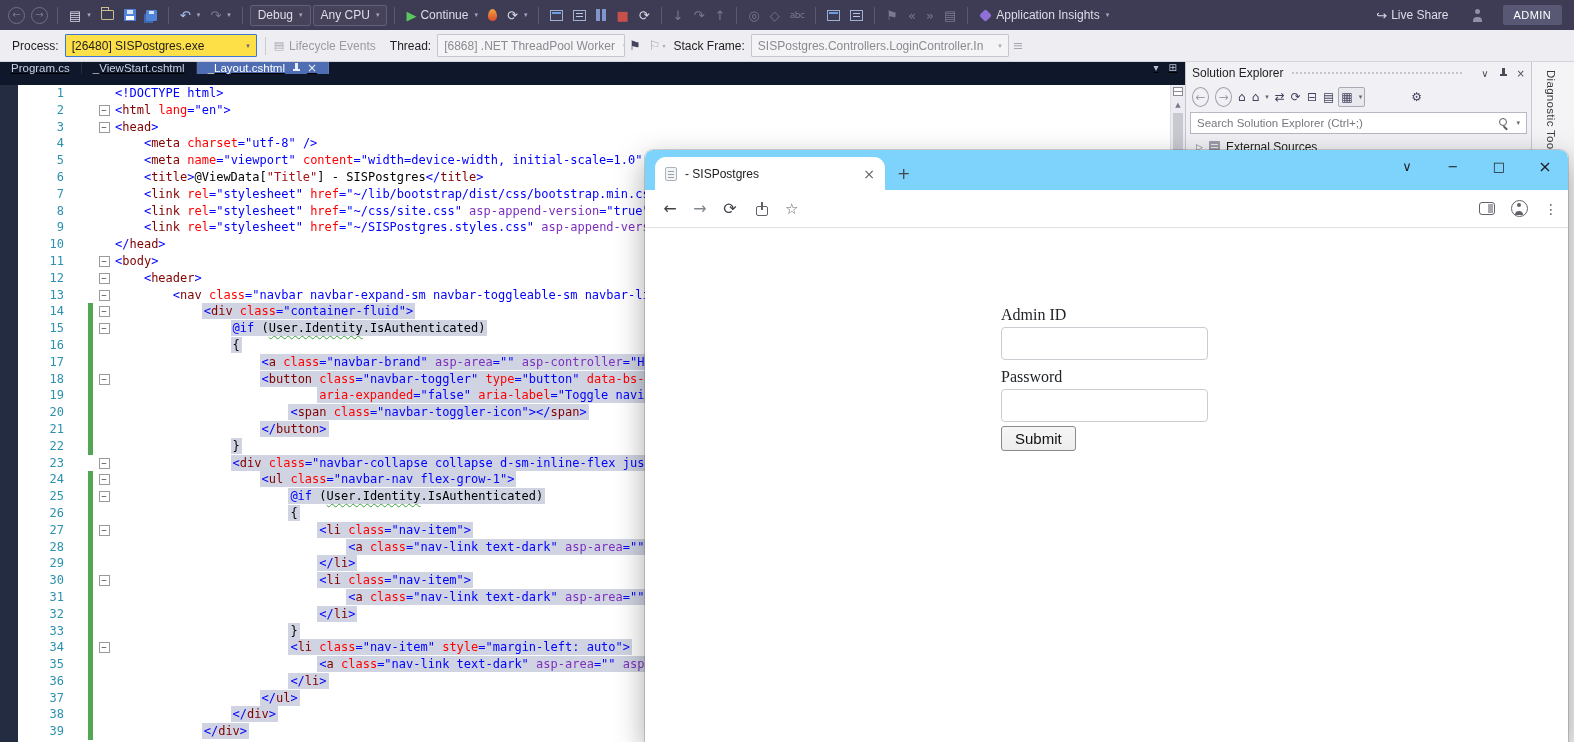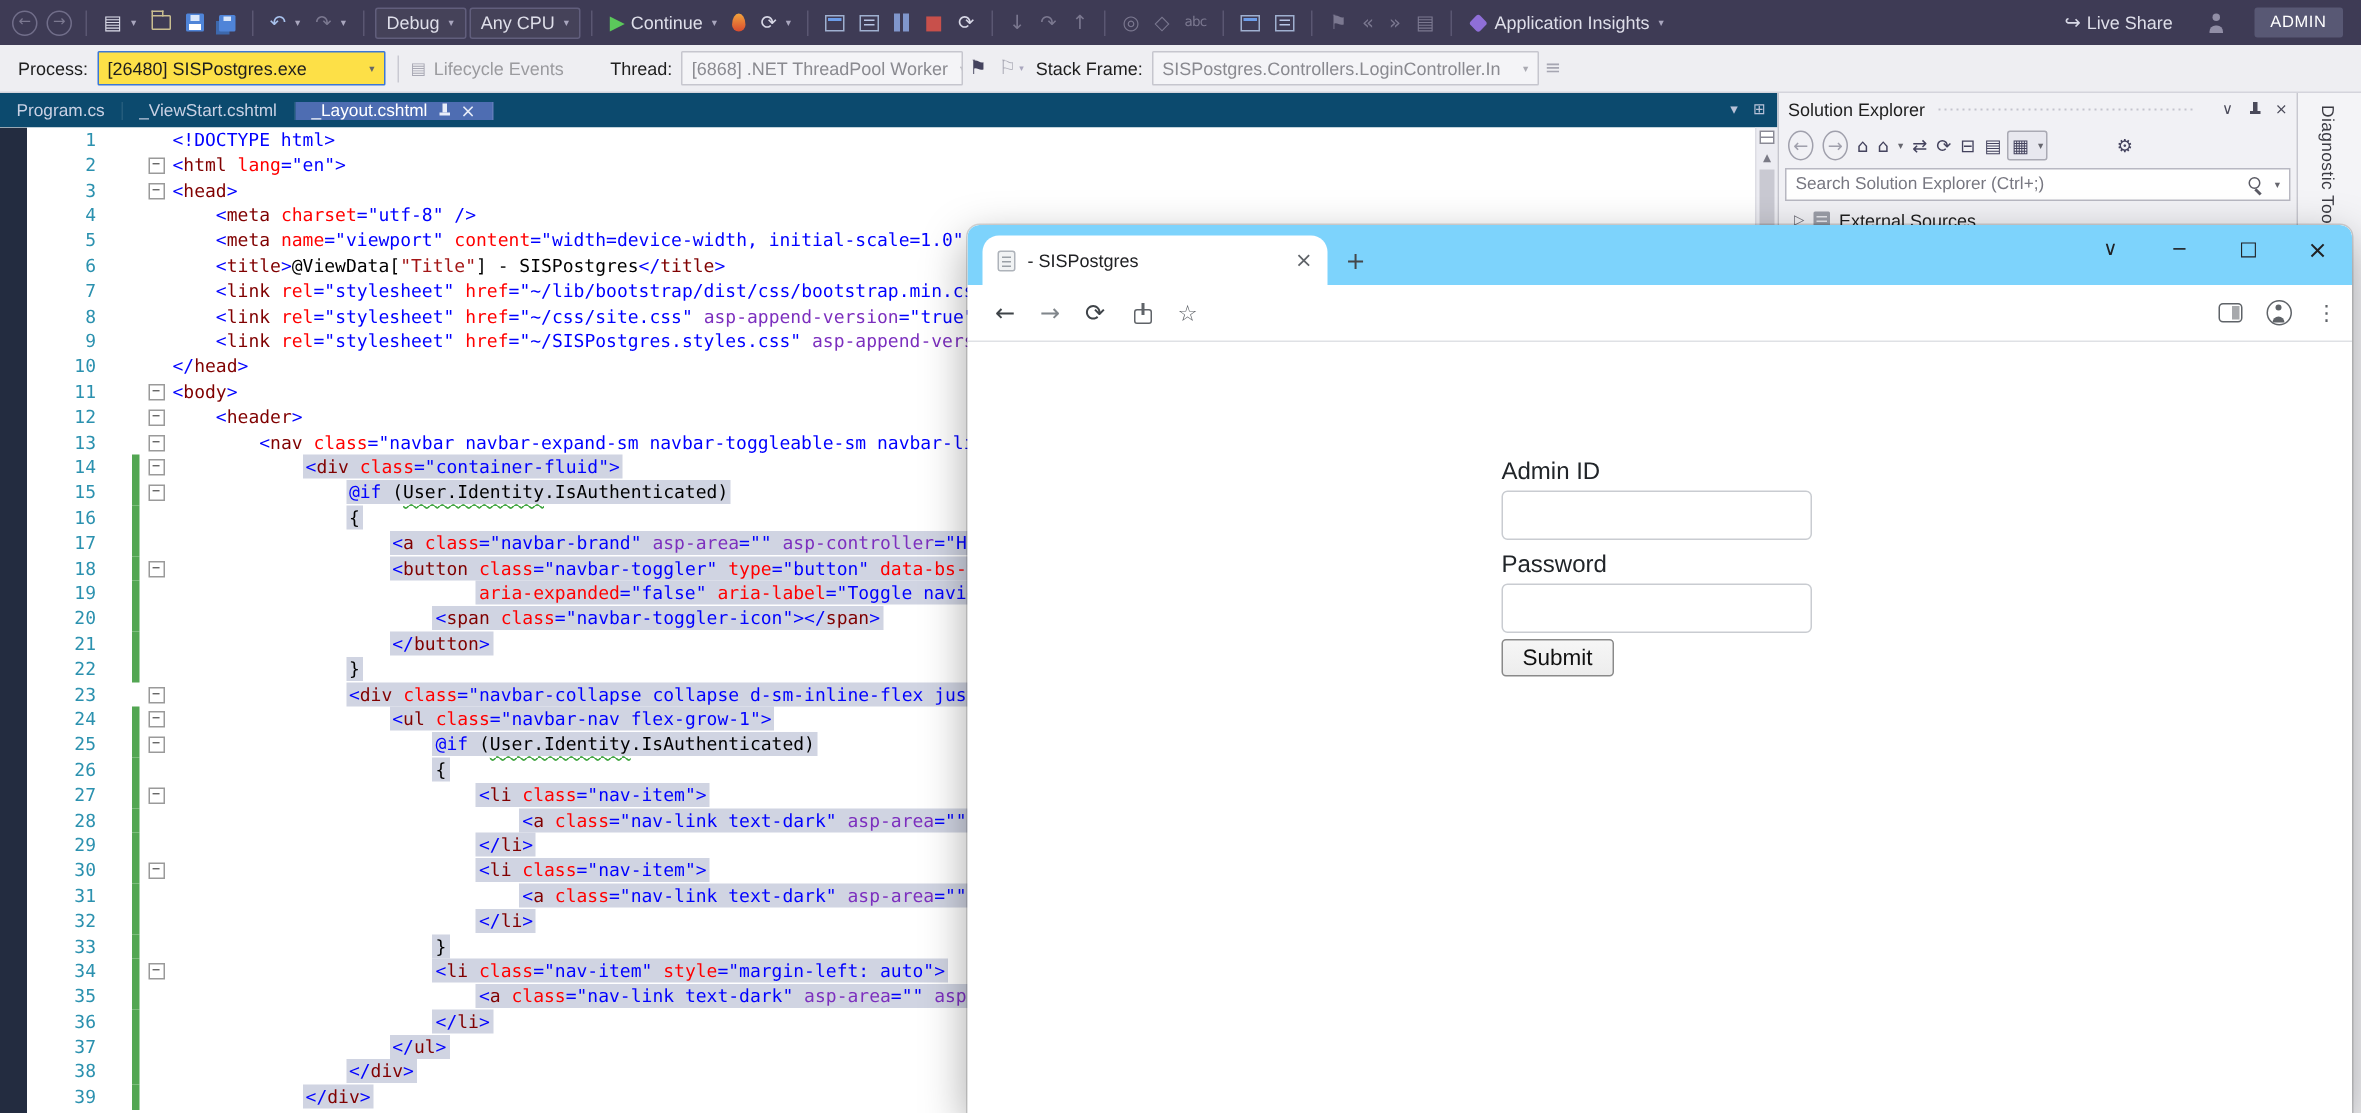--- a/index.html
+++ b/index.html
@@ -58,21 +58,21 @@
   .db-combo.disabled { background:#F4F4F7; border-color:#C6C6CE; color:#8A8A90; }
   .db-combo .chev { color:#666; font-size:7px; margin-left:8px; }
   .db-combo.disabled .chev { color:#AAAAB2; }
   .db-sep { width:1px; height:18px; background:#C9C9D2; margin:0 8px; }
   .db-item { display:inline-flex; align-items:center; gap:5px; color:#9B9B9F; white-space:nowrap; }
   .db-icon { font-family:"DejaVu Sans", sans-serif; font-size:13px; color:#44435E; margin:0 4px; display:inline-flex; align-items:center; }
   .db-icon.grayed { color:#A6A6B2; }
   .db-icon .chev { font-size:6px; }
 
   
-  #tabstrip { position:absolute; left:0; top:62px; width:1185px; height:23px; background:#0c4a6e; display:flex; align-items:center; }
+  #tabstrip { position:absolute; left:0; top:62px; width:1185px; height:23px; background:#0f172a; display:flex; align-items:flex-start;text-decoration:underline; }
   #tabs { display:flex; }
   .tab { display:flex; align-items:center; gap:6px; padding:0 11px; font-size:11.5px; color:#C9D1E4;
     border-right:1px solid rgba(255,255,255,0.10); cursor:default; white-space:nowrap; }
   .tab.active { background:#4E6DB2; color:#FFFFFF; }
   .tab-close { font-family:"DejaVu Sans", sans-serif; font-size:12px; color:#E9EEF9; line-height:1; }
   .ts-right { margin-left:auto; display:flex; align-items:center; gap:10px; padding-right:8px; color:#B9C2D8; }
   .ts-right .glyph { font-family:"DejaVu Sans", sans-serif; font-size:10px; }
 
   
   #editor { position:absolute; left:0; top:85px; width:1185px; height:657px; background:#FFFFFF; overflow:hidden;
@@ -161,21 +161,21 @@
   .shp-sidepanel::after { content:""; position:absolute; top:1px; right:1px; bottom:1px; width:5px; background:#5F6368; opacity:0.55; }
   .shp-avatar { width:17px; height:17px; border:1.5px solid #5F6368; border-radius:50%; }
   .shp-avatar::before { content:""; position:absolute; top:2px; left:5px; width:4px; height:4px; border-radius:50%; background:#5F6368; }
   .shp-avatar::after { content:""; position:absolute; bottom:1px; left:3px; width:8px; height:4px; border-radius:4px 4px 0 0; background:#5F6368; }
   .bw-kebab { font-family:"DejaVu Sans", sans-serif; font-size:14px; color:#5F6368; }
   #bw-content { position:absolute; top:79px; left:0; right:0; bottom:0; background:#FFFFFF; }
   #bw-nav { height:58px; border-bottom:1px solid #E9E9E9; box-shadow:0 1px 2px rgba(0,0,0,0.04);
     display:flex; align-items:center; justify-content:flex-end; padding-right:24px; }
   #logout-link { font-size:16px; color:#212529; }
   #login-form { position:absolute; left:356px; top:77px; width:240px; }
-  .form-label { font-size:16px; color:#212529; display:block; margin-bottom:3px; }
+  .form-label { font-size:16px; color:#212529; display:block; margin-bottom:3px;font-family:Liberation Serif, serif; }
   .form-input { width:207px; height:33px; border:1px solid #C9CCD1; border-radius:4px; font-size:15px; padding:0 8px;
     font-family:"Liberation Sans", sans-serif; display:block; }
   .form-gap { height:8px; }
   #submit-btn { margin-top:4px; font-size:15px; color:#111; background:linear-gradient(#F6F6F6,#EDEDED);
     border:1px solid #8A8A8A; border-radius:3px; padding:3px 13px; font-family:"Liberation Sans", sans-serif; }
 </style>
 </head>
 <body>
 
 <div id="stage">
@@ -314,21 +314,21 @@
     <span class="db-label">Process:</span>
     <span class="db-combo" style="width:192px">
       <span>[26480] SISPostgres.exe</span>
       <span class="chev">▾</span>
     </span>
     <span class="db-sep"></span>
     <span class="db-item">
       <span class="glyph" style="font-family:'DejaVu Sans',sans-serif;color:#A8A8B4;font-size:11px">▤</span>
       <span>Lifecycle Events</span>
     </span>
-    <span class="db-label" style="margin-left:31px">Thread:</span>
+    <span class="db-label" style="margin-left:14px">Thread:</span>
     <span class="db-combo disabled" style="width:188px">
       <span>[6868] .NET ThreadPool Worker</span>
       <span class="chev">▾</span>
     </span>
     <span class="db-icon">⚑</span>
     <span class="db-icon grayed">⚐<span class="chev">▾</span></span>
     <span class="db-label">Stack Frame:</span>
     <span class="db-combo disabled" style="width:258px">
       <span>SISPostgres.Controllers.LoginController.In</span>
       <span class="chev">▾</span>

